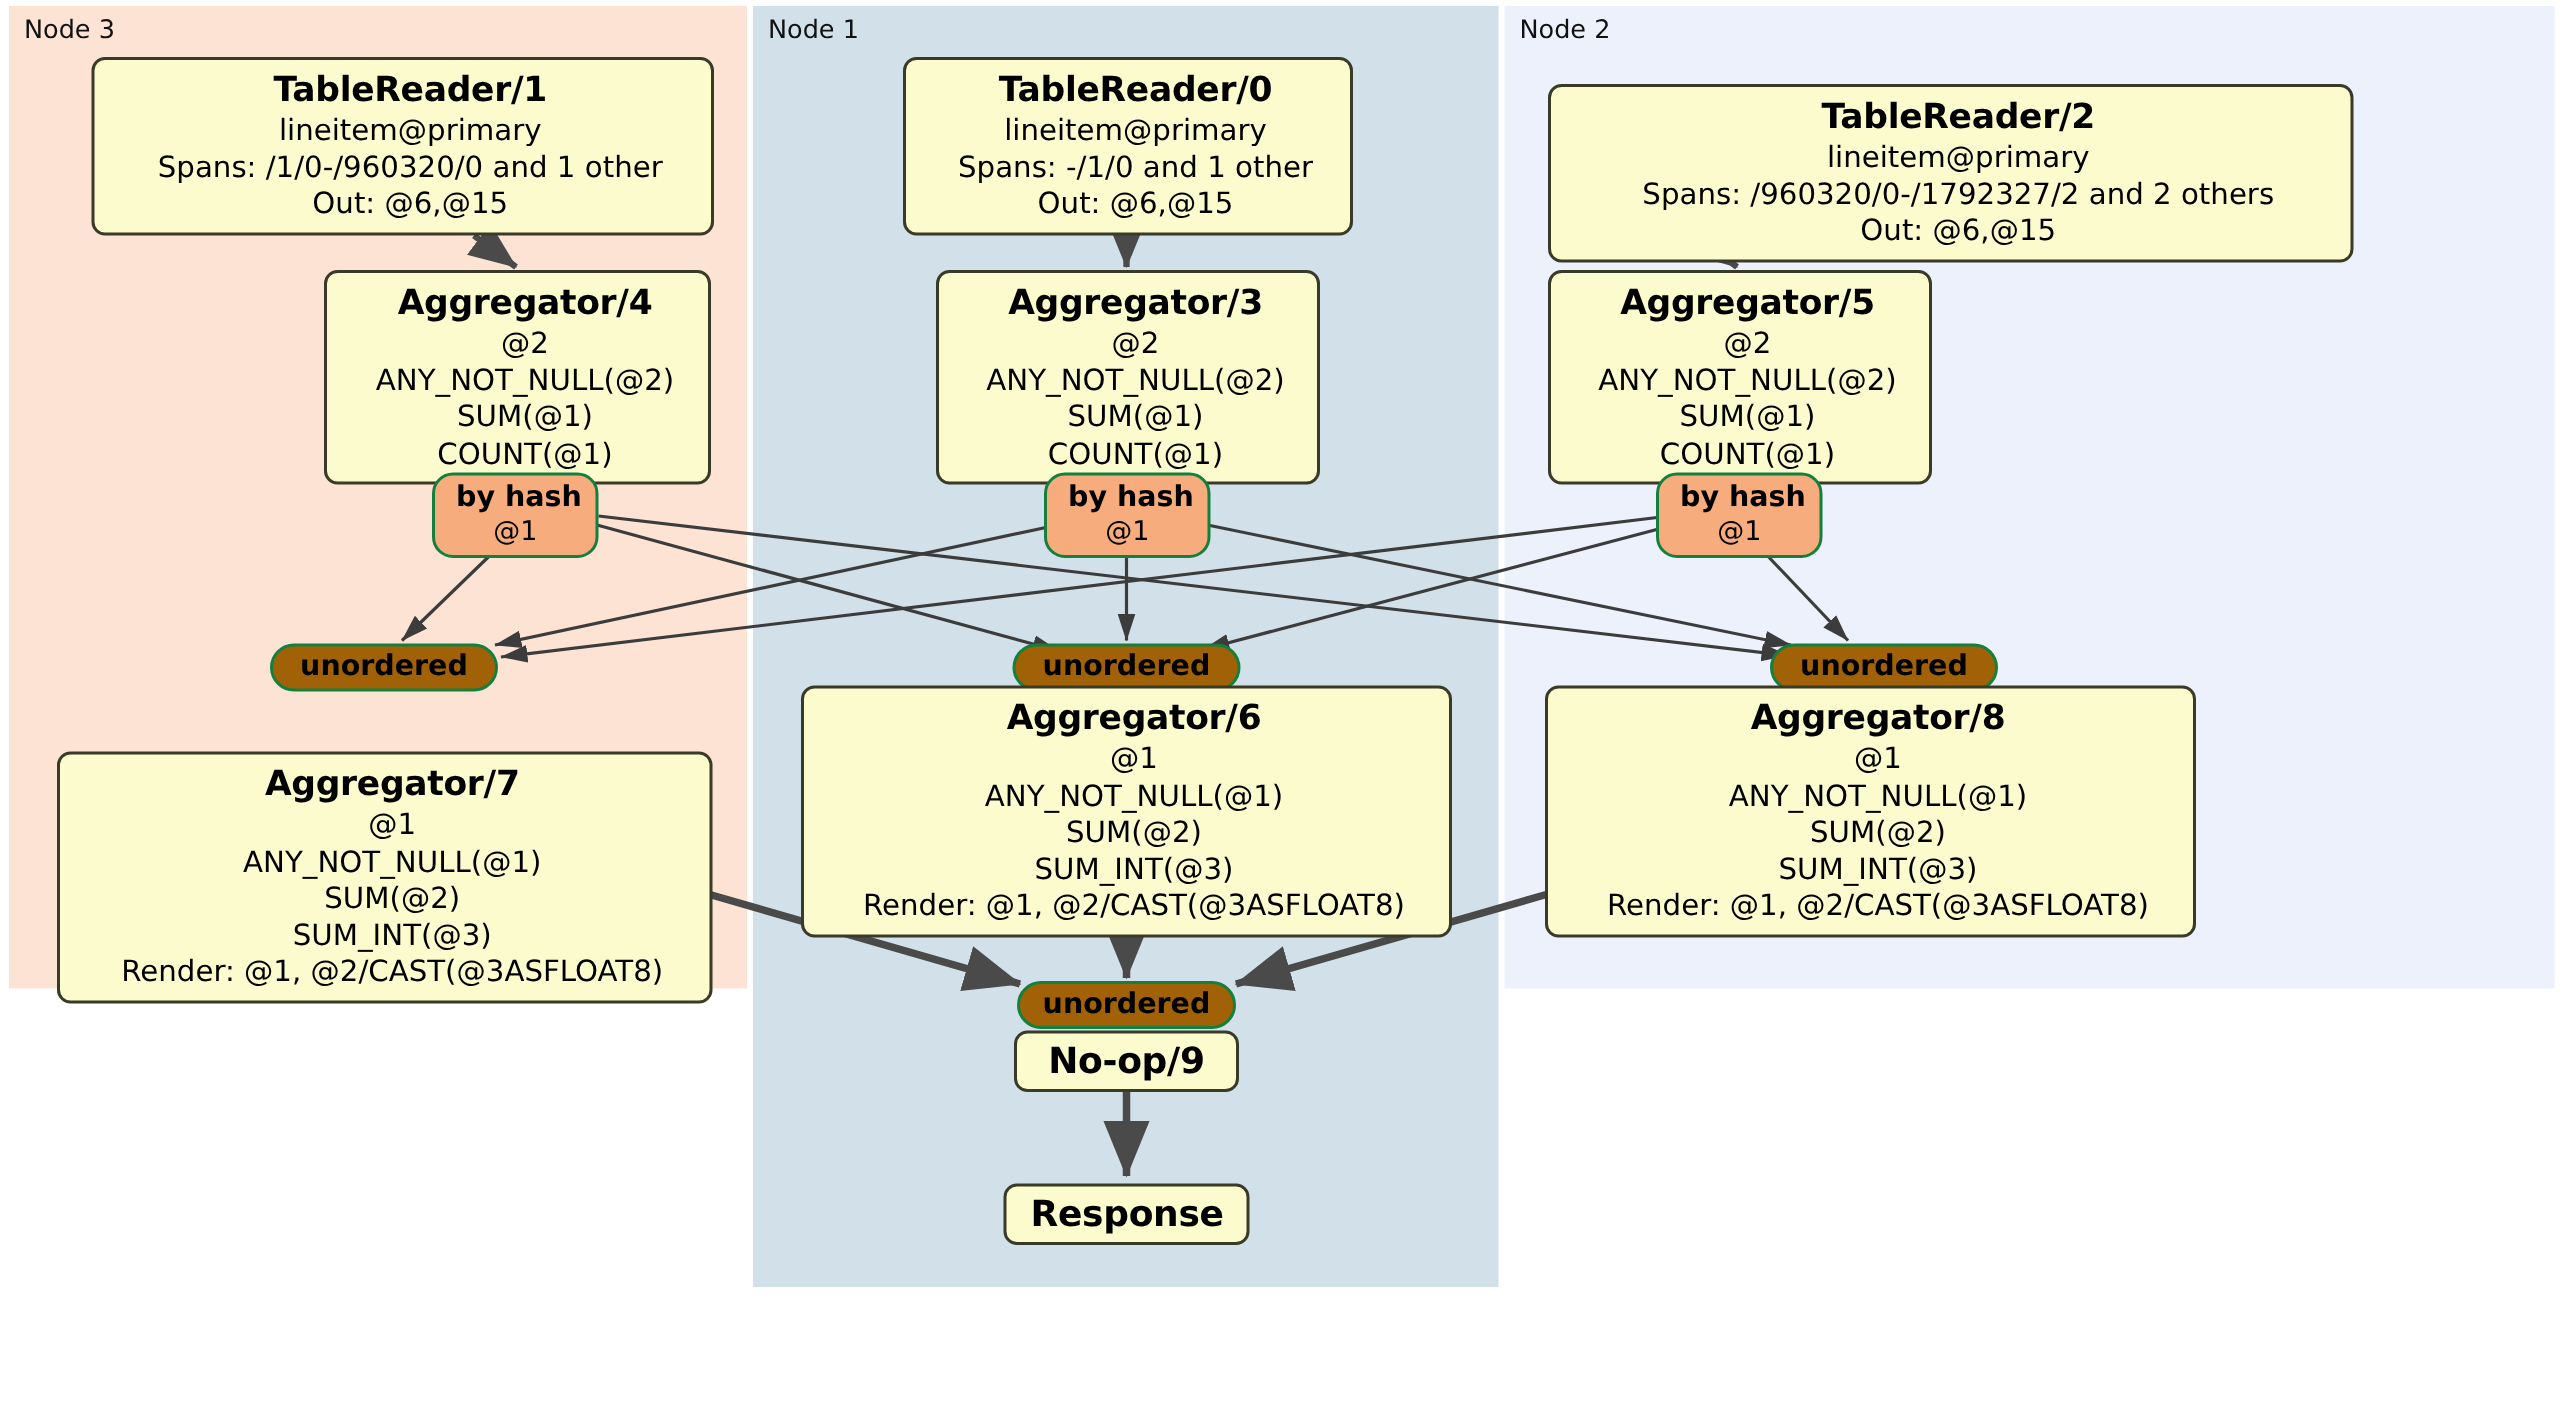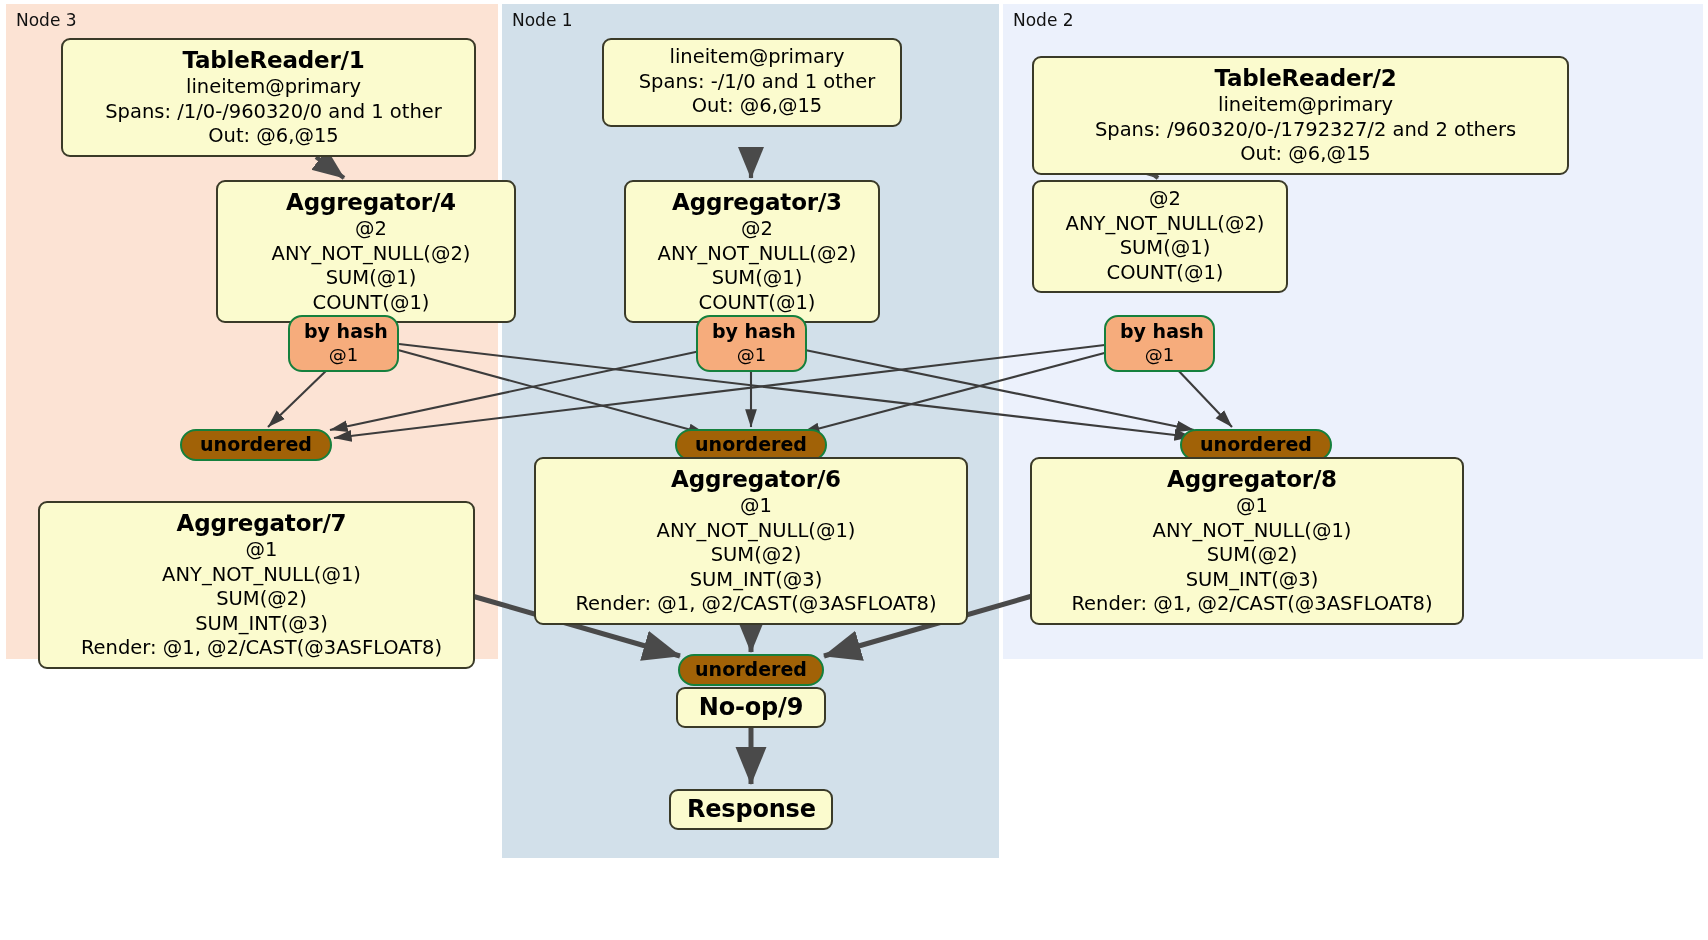--- a/index.html
+++ b/index.html
@@ -179,49 +179,51 @@
   </svg>
 
   <div class="proc-box" style="left:61px; top:38px; width:415px;">
     <div class="title">TableReader/1</div>
     <div class="line">lineitem@primary</div>
     <div class="line">Spans: /1/0-/960320/0 and 1 other</div>
     <div class="line">Out: @6,@15</div>
   </div>
 
   <div class="proc-box" style="left:602px; top:38px; width:300px;">
+    <div class="title">TableReader/0</div>
     <div class="line">lineitem@primary</div>
     <div class="line">Spans: -/1/0 and 1 other</div>
     <div class="line">Out: @6,@15</div>
   </div>
 
   <div class="proc-box" style="left:1032px; top:56px; width:537px;">
     <div class="title">TableReader/2</div>
     <div class="line">lineitem@primary</div>
     <div class="line">Spans: /960320/0-/1792327/2 and 2 others</div>
     <div class="line">Out: @6,@15</div>
   </div>
 
-  <div class="proc-box" style="left:216px; top:180px; width:300px;">
+  <div class="proc-box" style="left:216px; top:180px; width:258px;">
     <div class="title">Aggregator/4</div>
     <div class="line">@2</div>
     <div class="line">ANY_NOT_NULL(@2)</div>
     <div class="line">SUM(@1)</div>
     <div class="line">COUNT(@1)</div>
   </div>
 
   <div class="proc-box" style="left:624px; top:180px; width:256px;">
     <div class="title">Aggregator/3</div>
     <div class="line">@2</div>
     <div class="line">ANY_NOT_NULL(@2)</div>
     <div class="line">SUM(@1)</div>
     <div class="line">COUNT(@1)</div>
   </div>
 
   <div class="proc-box" style="left:1032px; top:180px; width:256px;">
+    <div class="title">Aggregator/5</div>
     <div class="line">@2</div>
     <div class="line">ANY_NOT_NULL(@2)</div>
     <div class="line">SUM(@1)</div>
     <div class="line">COUNT(@1)</div>
   </div>
 
   <div class="pill pill-hash" style="left:288px; top:315px; width:111px;">
     <div class="pill-title">by hash</div>
     <div class="pill-sub">@1</div>
   </div>

